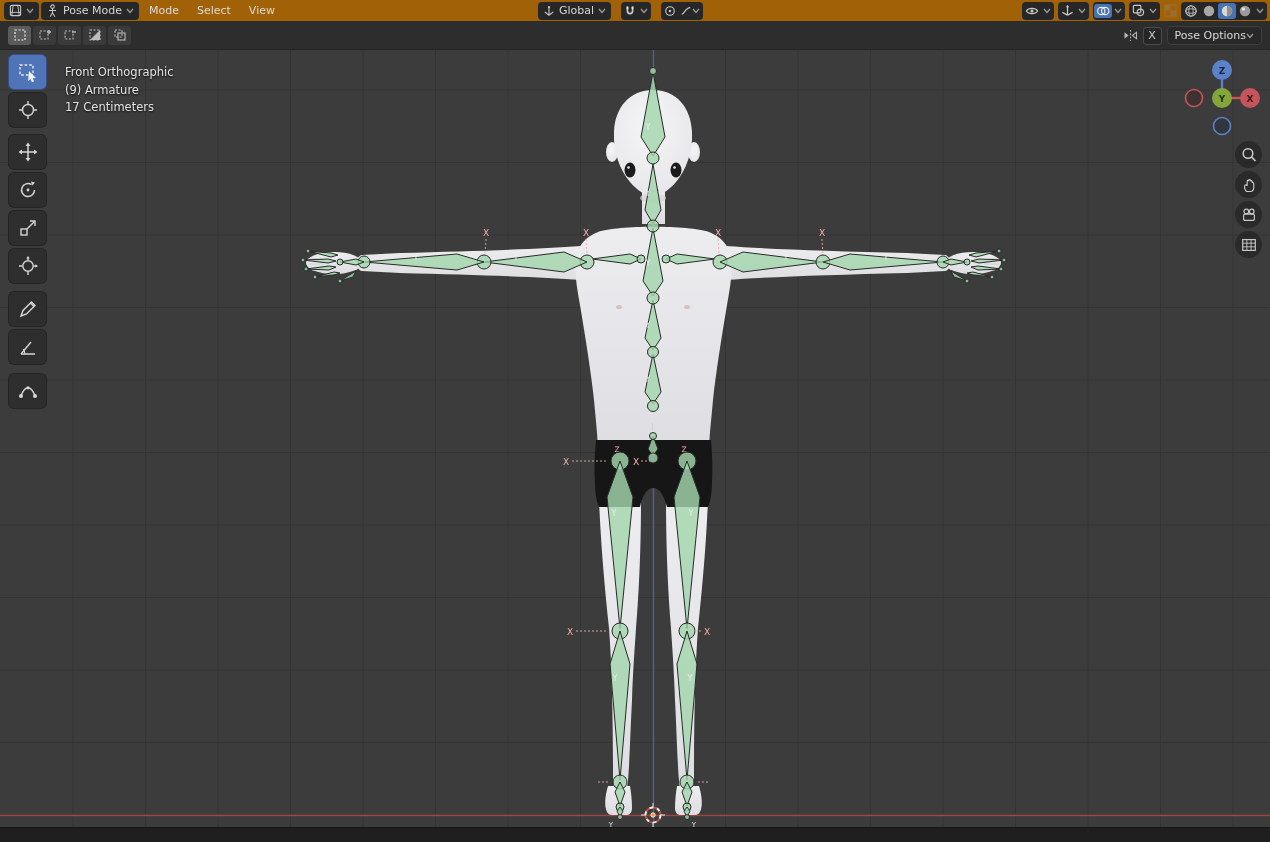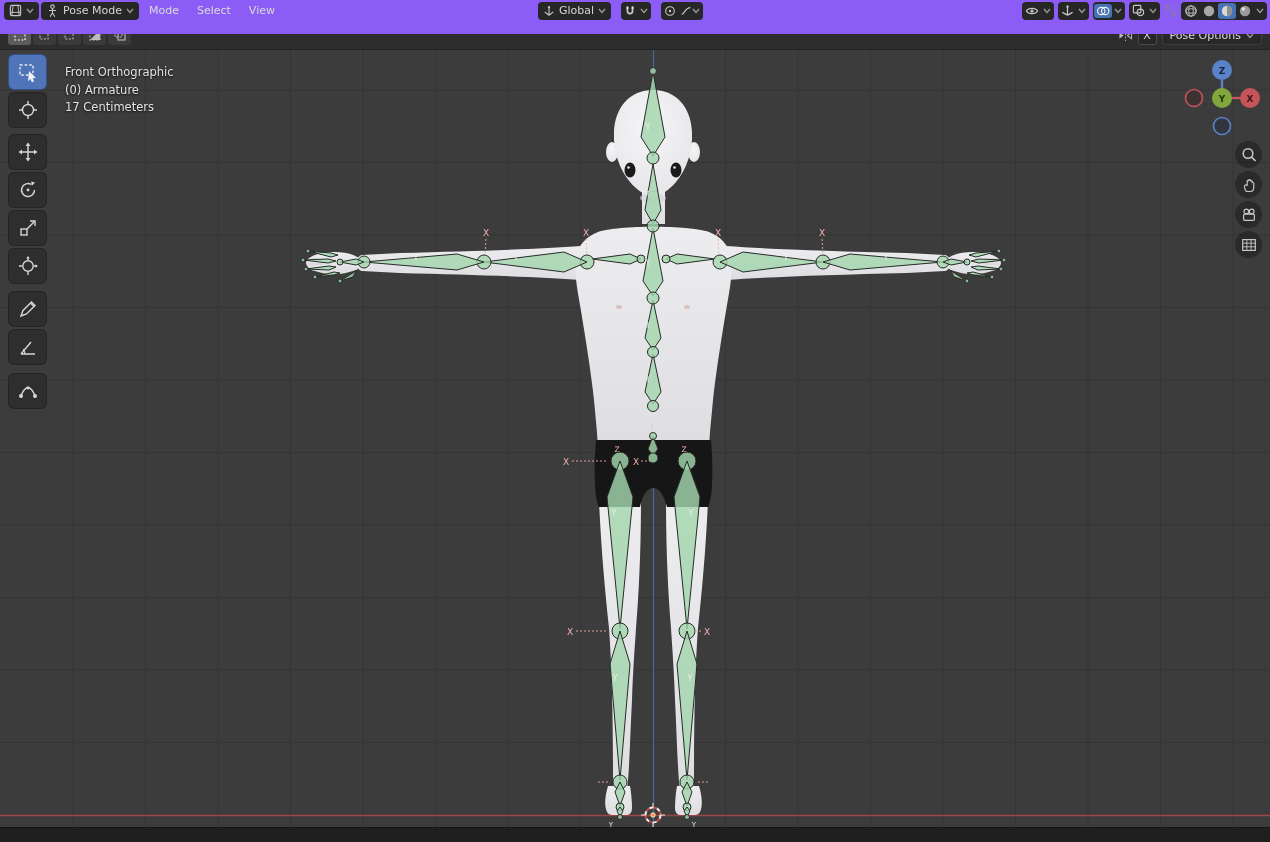--- a/index.html
+++ b/index.html
@@ -1,42 +1,42 @@
 <!DOCTYPE html>
 <html><head>
 <meta charset="utf-8">
 <style>
   *{margin:0;padding:0;box-sizing:border-box;}
   html,body{width:1270px;height:842px;overflow:hidden;background:#101010;
     font-family:"DejaVu Sans","Liberation Sans",sans-serif;font-size:11px;color:#d5d5d5;}
   .app{position:relative;width:1270px;height:842px;background:#3c3c3c;}
 
   
-  .topbar{position:absolute;top:0;left:0;right:0;height:34px;background:#8b5cf6;z-index:30;}
+  .topbar{position:absolute;top:0;left:0;right:0;height:21px;background:#a16207;z-index:30;}
   .hdr-left{position:absolute;left:4px;top:0;height:21px;display:flex;align-items:center;gap:2px;}
   .hdr-center{position:absolute;left:538px;top:0;height:21px;display:flex;align-items:center;gap:10px;}
   .hdr-right{position:absolute;right:3px;top:0;height:21px;display:flex;align-items:center;gap:4px;}
   .hdr-btn{display:flex;align-items:center;gap:4px;background:#272727;border-radius:4px;padding:2px 5px;height:18px;}
   .menu-item{padding:2px 8px;border-radius:3px;color:#dadada;}
   .seg{display:flex;align-items:center;background:#272727;border-radius:4px;padding:1px;height:18px;}
   .seg .cell{display:flex;align-items:center;justify-content:center;padding:1px 2px;border-radius:3px;}
   .cell.active-blue{background:#4772b3;}
   .caret{display:inline-block;}
   svg.ic{display:block;}
 
   
   .toolsettings{position:absolute;top:21px;left:0;right:0;height:29px;background:#2d2d2d;
     border-bottom:1px solid #242424;z-index:25;display:flex;align-items:center;}
   .selmodes{display:flex;gap:2px;margin-left:8px;}
   .selmode{width:23px;height:19px;border-radius:3px;background:#3a3a3a;display:flex;align-items:center;justify-content:center;}
   .selmode.on{background:#5b5b5b;}
   .ts-right{position:absolute;right:8px;top:0;height:29px;display:flex;align-items:center;gap:5px;}
   .toggle-box{min-width:19px;height:18px;border:1px solid #4a4a4a;border-radius:3px;background:#262626;
     display:flex;align-items:center;justify-content:center;color:#cfcfcf;}
-  .dropdown{display:flex;align-items:center;gap:5px;background:#282828;border:1px solid #3e3e3e;
+  .dropdown{display:flex;align-items:center;background:#282828;border:1px solid #3e3e3e;
     border-radius:4px;height:19px;padding:0 7px;color:#d8d8d8;}
 
   
   .tools{position:absolute;left:9px;top:55px;z-index:20;display:flex;flex-direction:column;}
   .tool{width:37px;height:34px;margin-bottom:4px;background:#2e2e2e;border-radius:5px;
     box-shadow:0 0 0 1px #242424;display:flex;align-items:center;justify-content:center;}
   .tool.active{background:#4f74b8;box-shadow:0 0 0 1px #35508a;}
 
   
   .scene{position:absolute;inset:0;z-index:1;}
@@ -223,21 +223,21 @@
     <g>
       <circle cx="653" cy="815" r="7.5" fill="none" stroke="#f0f0f0" stroke-width="2" stroke-dasharray="3.9 3.9"></circle>
       <circle cx="653" cy="815" r="7.5" fill="none" stroke="#d0473d" stroke-width="2" stroke-dasharray="3.9 3.9" stroke-dashoffset="3.9"></circle>
       <path d="M653 803v5 M653 822v5 M641 815h5 M665 815h-5" stroke="#e8e8e8" stroke-width="1"></path>
       <circle cx="653" cy="815" r="2.2" fill="#ff8d3c" stroke="#fff" stroke-width="0.8"></circle>
     </g>
   </svg>
 
   <div class="vp-text">
     <div>Front Orthographic</div>
-    <div>(0) Armature</div>
+    <div>(9) Armature</div>
     <div>17 Centimeters</div>
   </div>
 
   <svg class="gizmo" viewBox="0 0 78 78" font-family="DejaVu Sans, sans-serif">
     <line x1="39" y1="39" x2="66" y2="39" stroke="#c5555b" stroke-width="2.4"></line>
     <line x1="39" y1="39" x2="39" y2="12" stroke="#5a82c9" stroke-width="2.4"></line>
     <circle cx="11" cy="39" r="8.5" fill="rgba(62,40,42,0.55)" stroke="#c5555b" stroke-width="1.6"></circle>
     <circle cx="39" cy="67" r="8.5" fill="rgba(40,48,64,0.55)" stroke="#5a82c9" stroke-width="1.6"></circle>
     <circle cx="39" cy="11" r="10" fill="#5a82c9"></circle>
     <text x="39" y="14.5" text-anchor="middle" font-size="9" font-weight="bold" fill="#16243d">Z</text>

